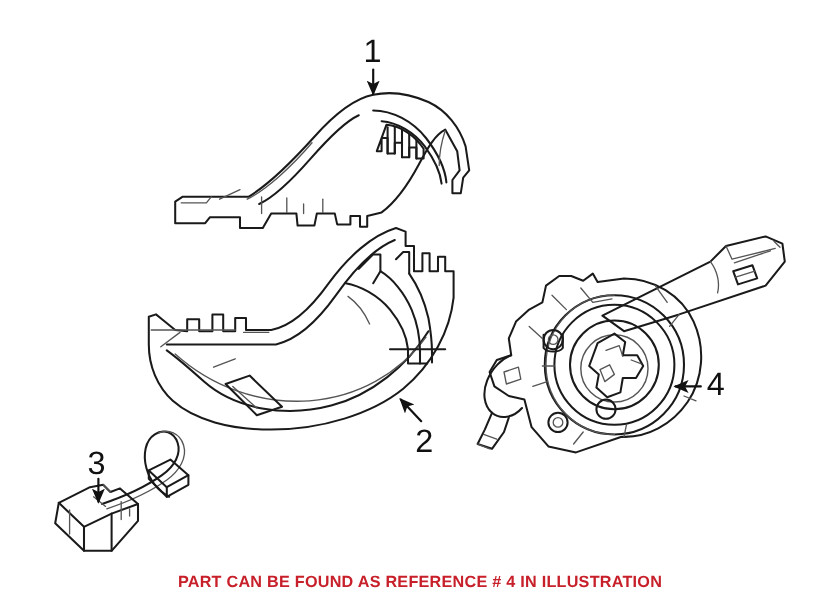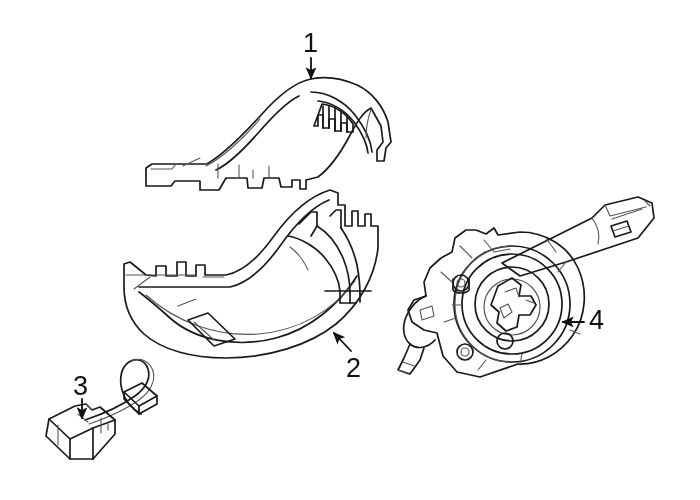--- a/index.html
+++ b/index.html
@@ -370,14 +370,15 @@
   </svg>
 
   <div class="callout-label" style="left:303px; top:30px;">1</div>
 
   <div class="callout-label" style="left:346px; top:355px;">2</div>
 
   <div class="callout-label" style="left:73px; top:373px;">3</div>
 
   <div class="callout-label" style="left:589px; top:307px;">4</div>
 
+  <div id="caption">PART CAN BE FOUND AS REFERENCE # 4 IN ILLUSTRATION</div>
 
 </div>
 
 </body></html>

